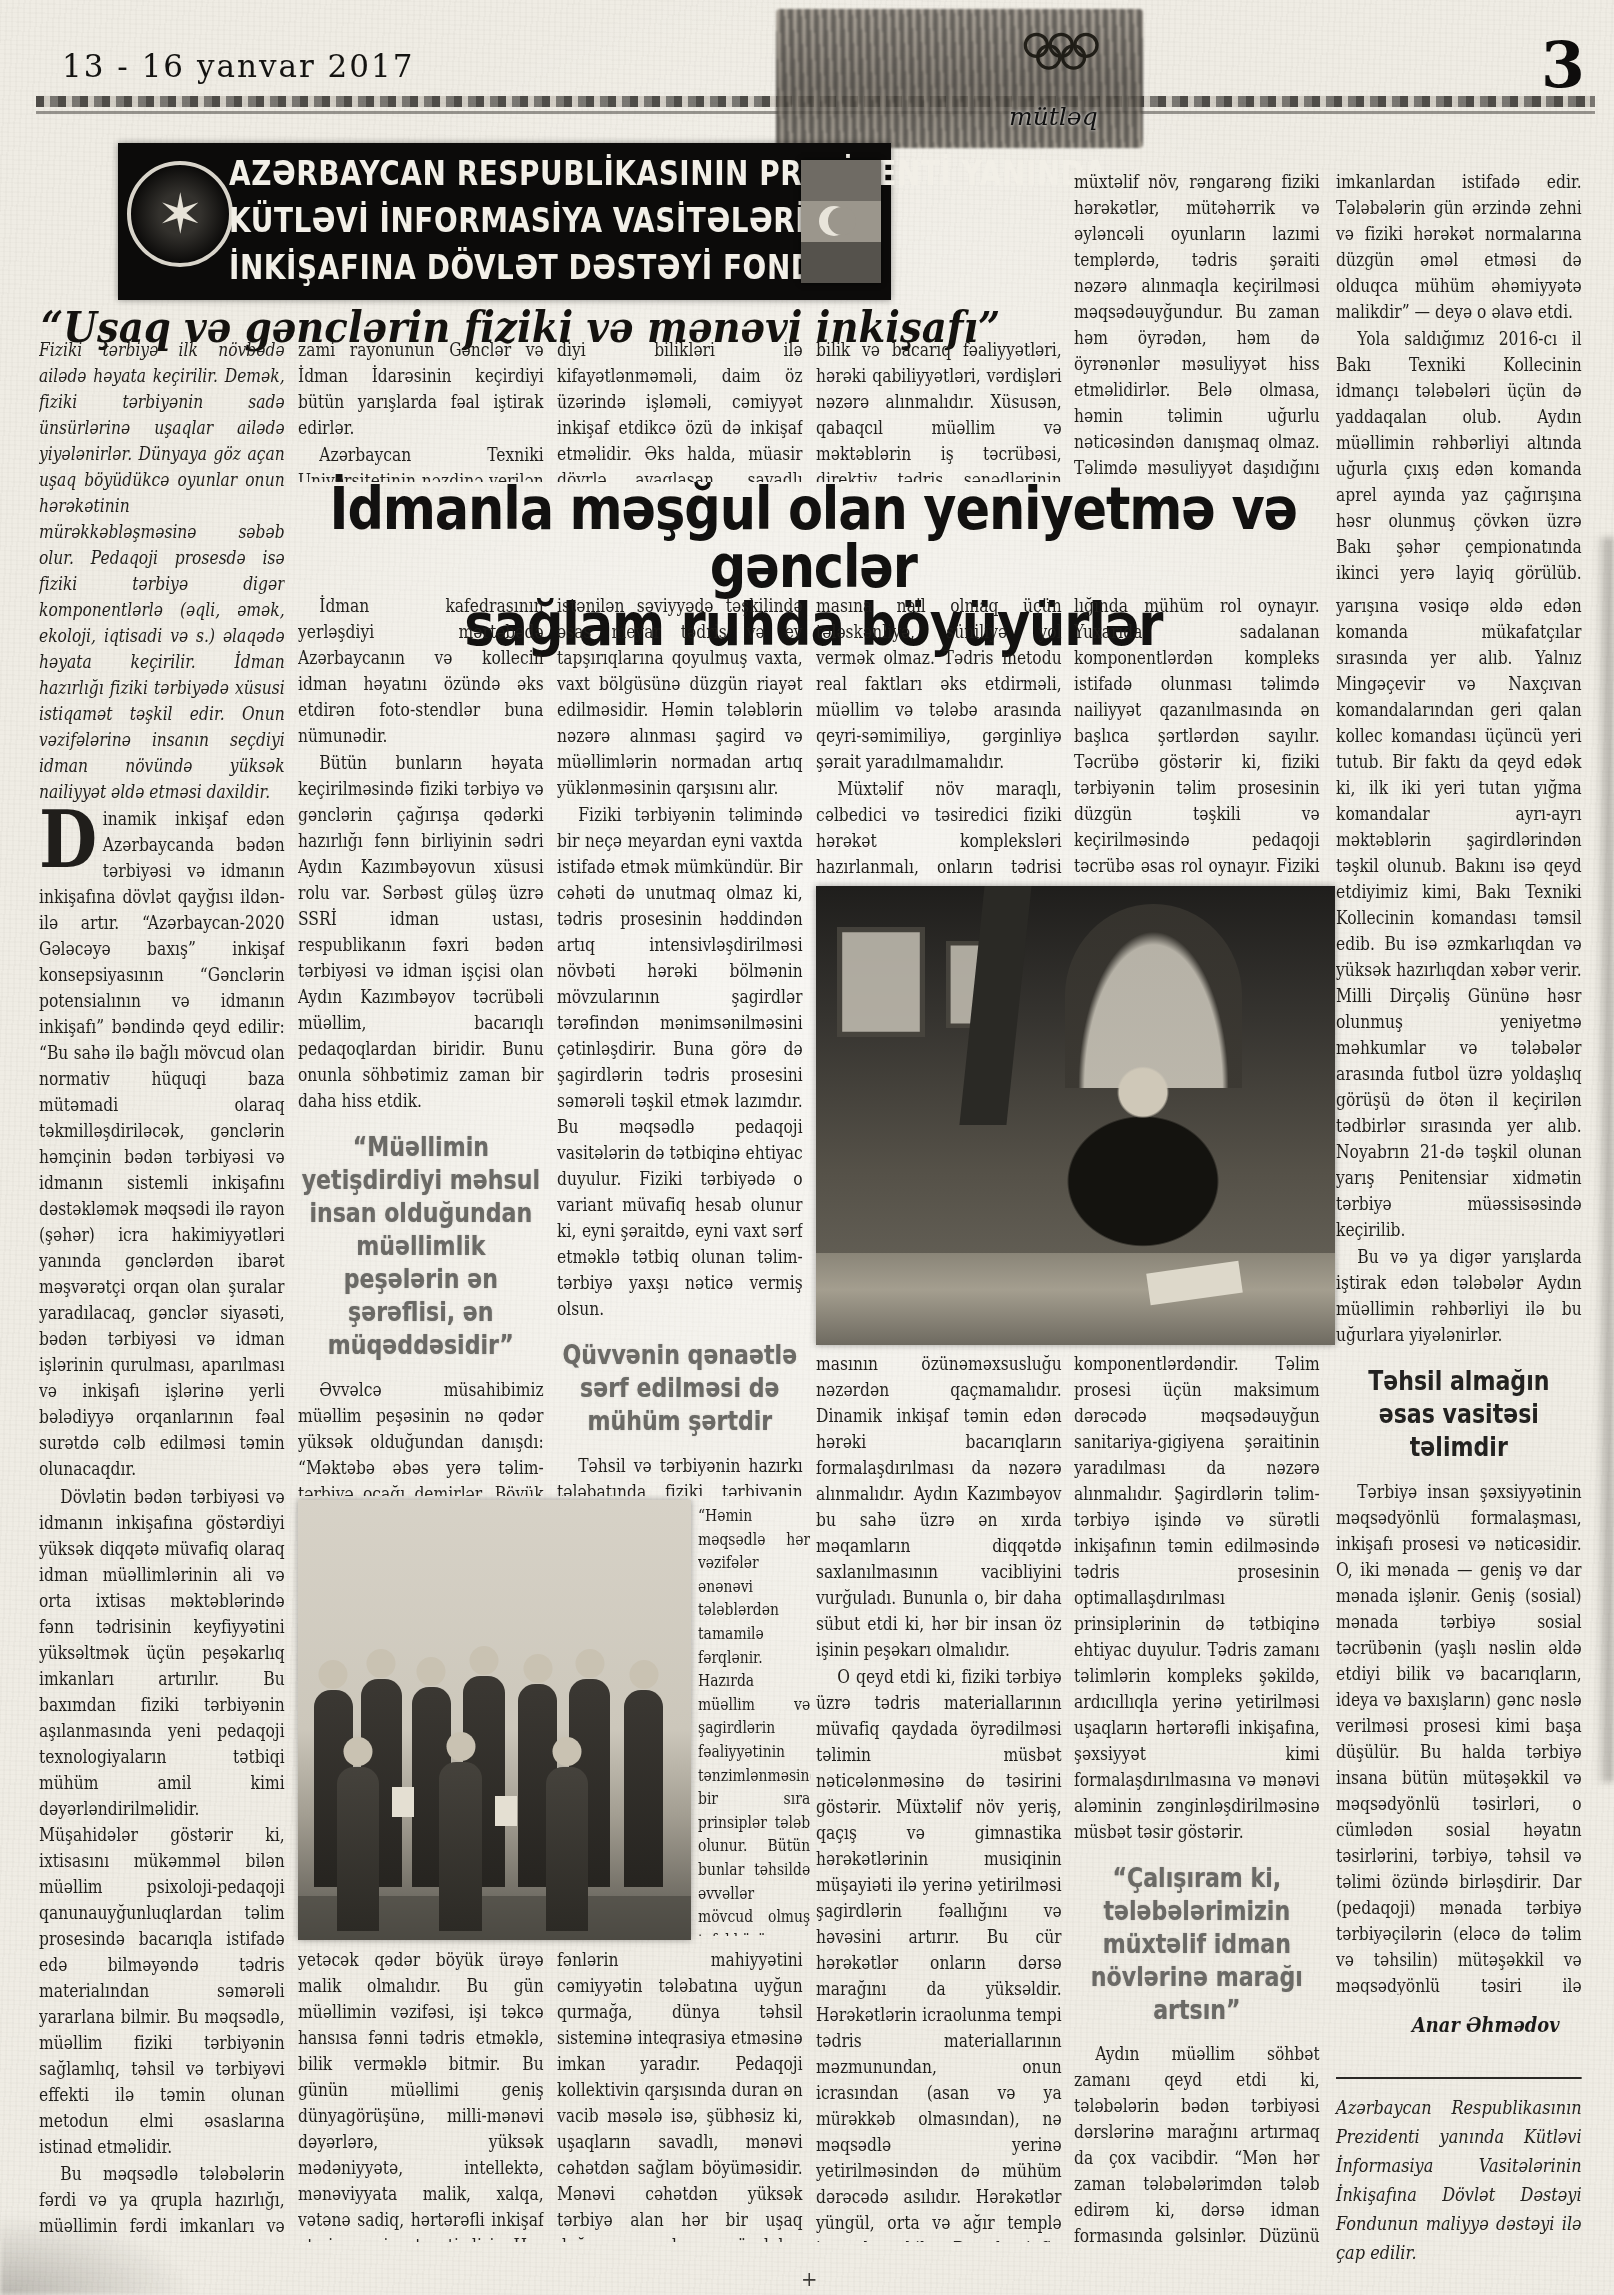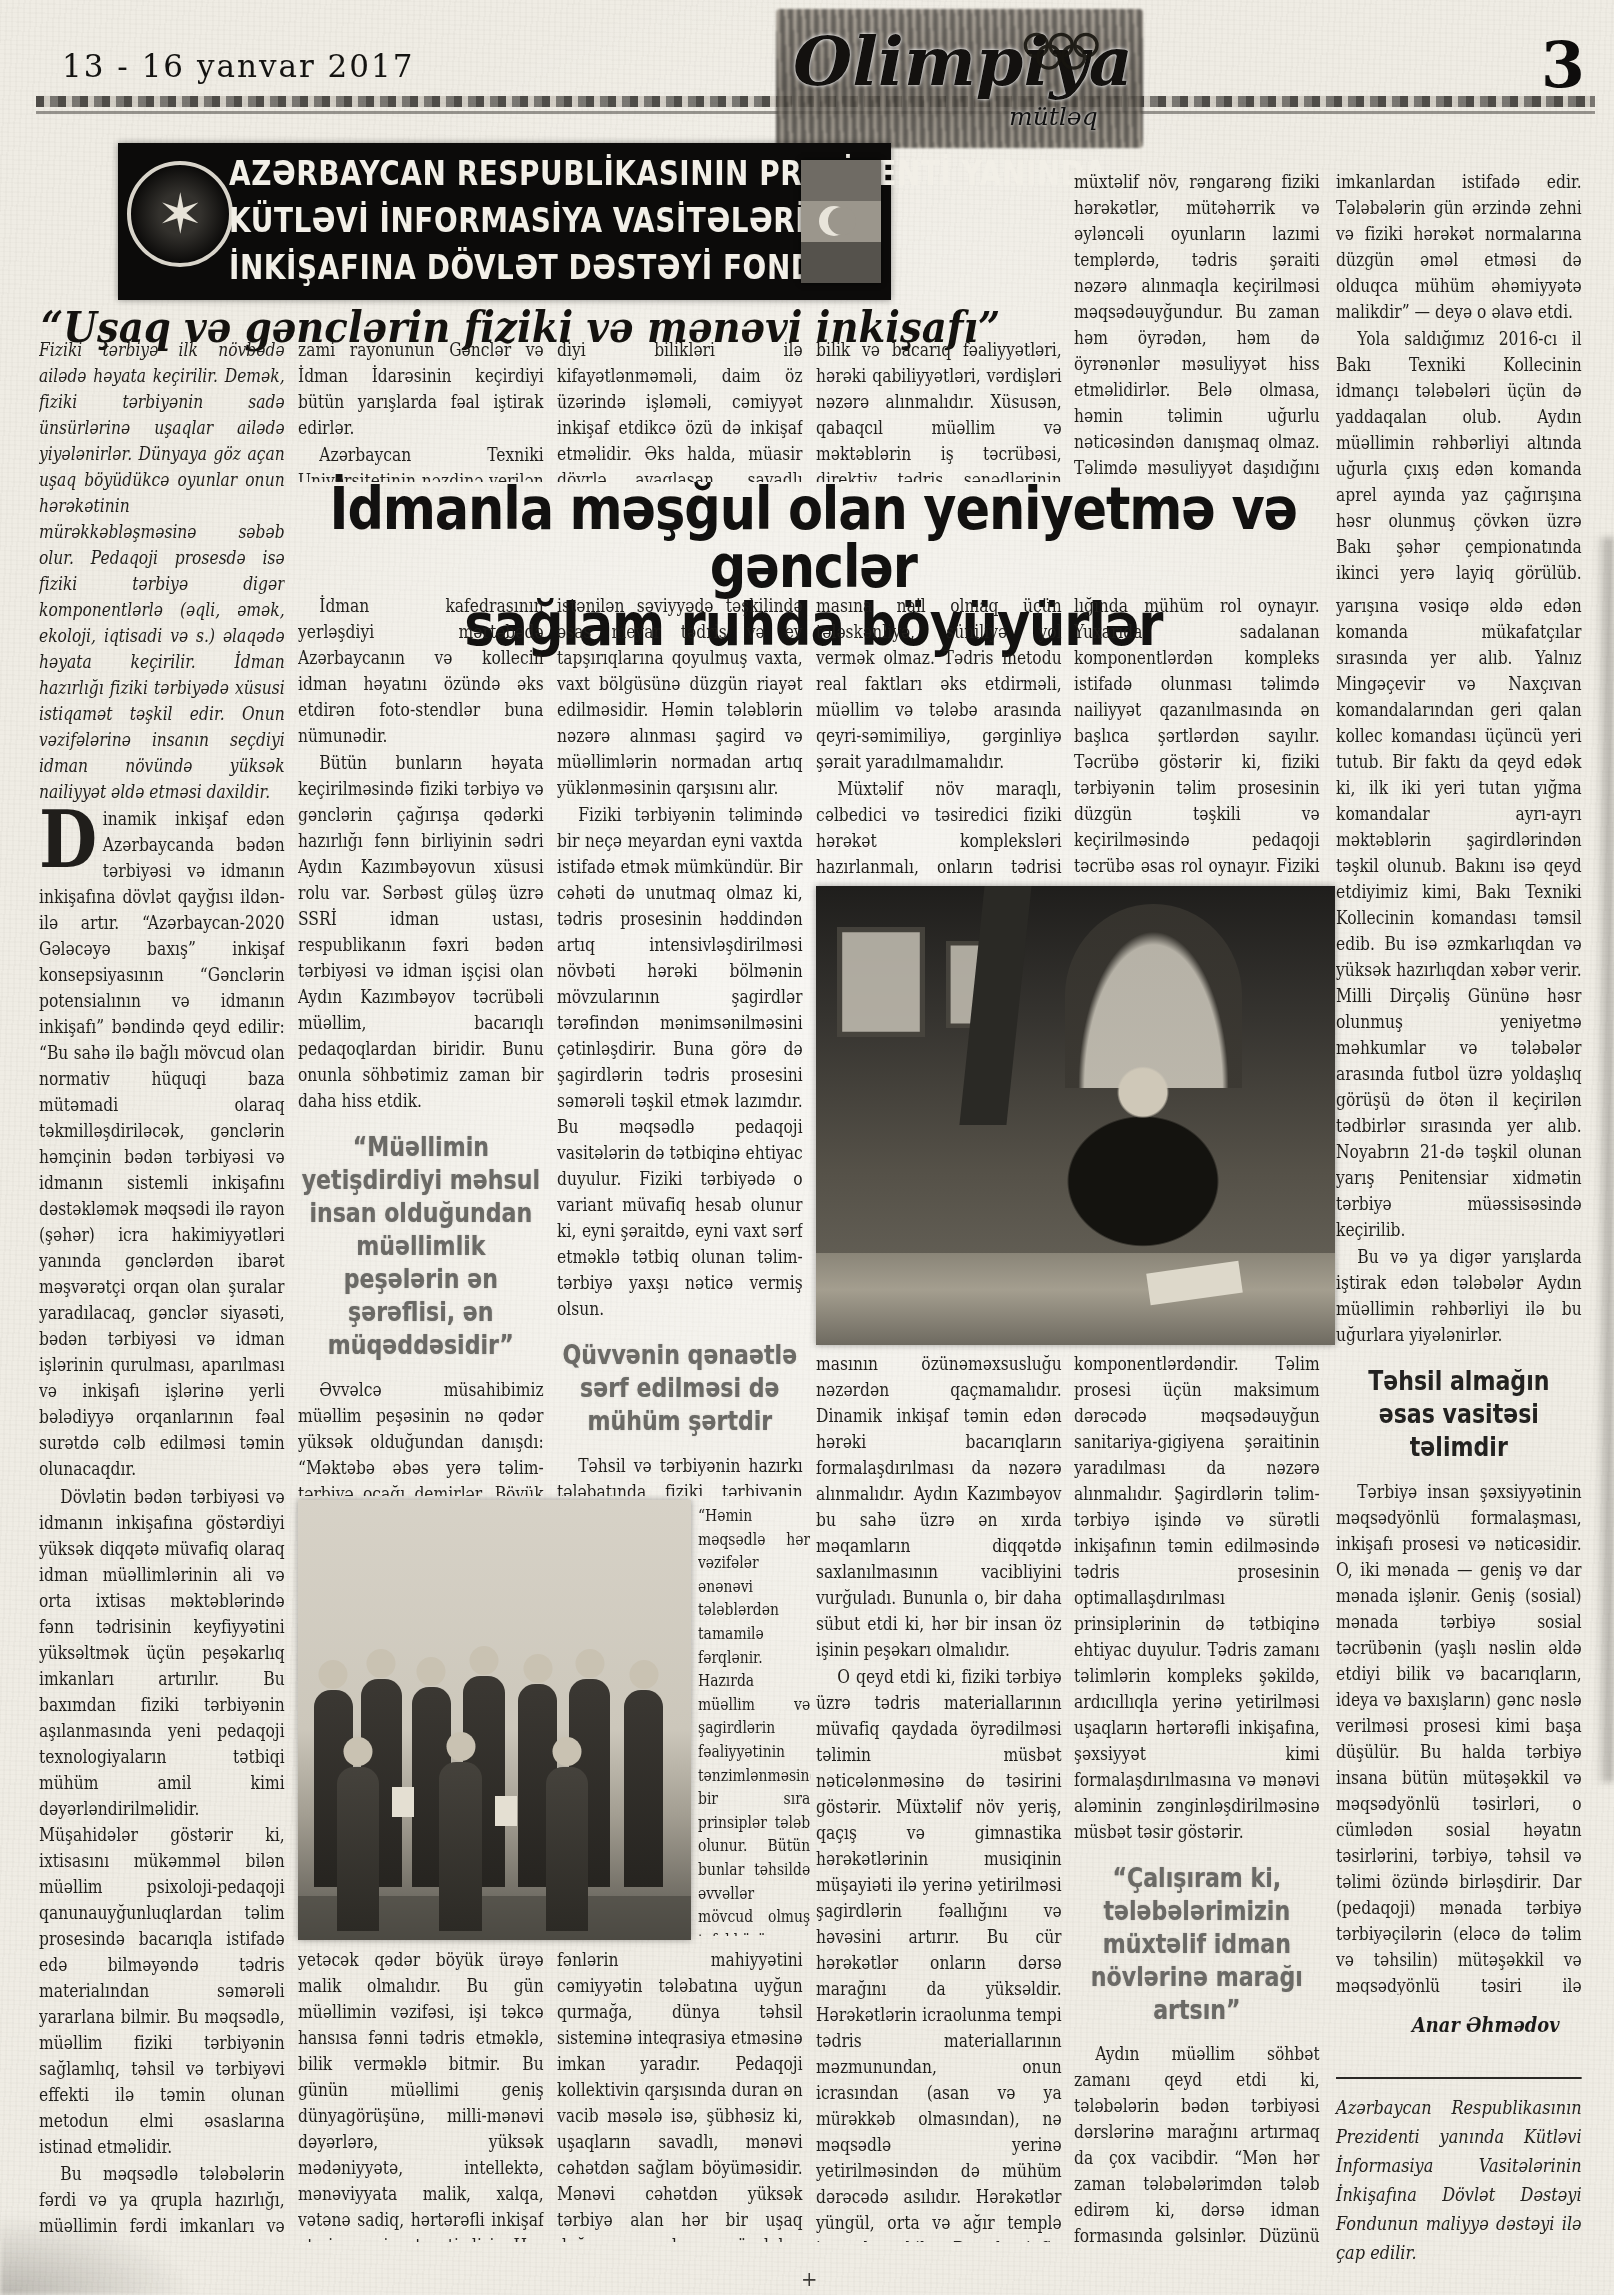--- a/index.html
+++ b/index.html
@@ -109,21 +109,20 @@
 <div class="page">
 
   <div class="smudge sm-right"></div>
   <div class="smudge sm-corner"></div>
   <div class="hrule"></div>
   <div class="hrule2"></div>
 
   <div class="date">13 - 16 yanvar 2017</div>
   <div class="masthead">
     <div class="mast-noise"></div>
-    <span class="mast-title">Olimpiya</span>
     <svg class="rings" width="98" height="43" viewBox="0 0 150 66">
       <g fill="none" stroke="#17150f" stroke-width="5" opacity=".9">
         <circle cx="25" cy="22" r="17"></circle>
           <circle cx="63" cy="22" r="17"></circle>
           <circle cx="101" cy="22" r="17"></circle>
         <circle cx="44" cy="40" r="17"></circle>
           <circle cx="82" cy="40" r="17"></circle>
       </g>
     </svg>
     <span class="mast-sub">mütləq</span>

